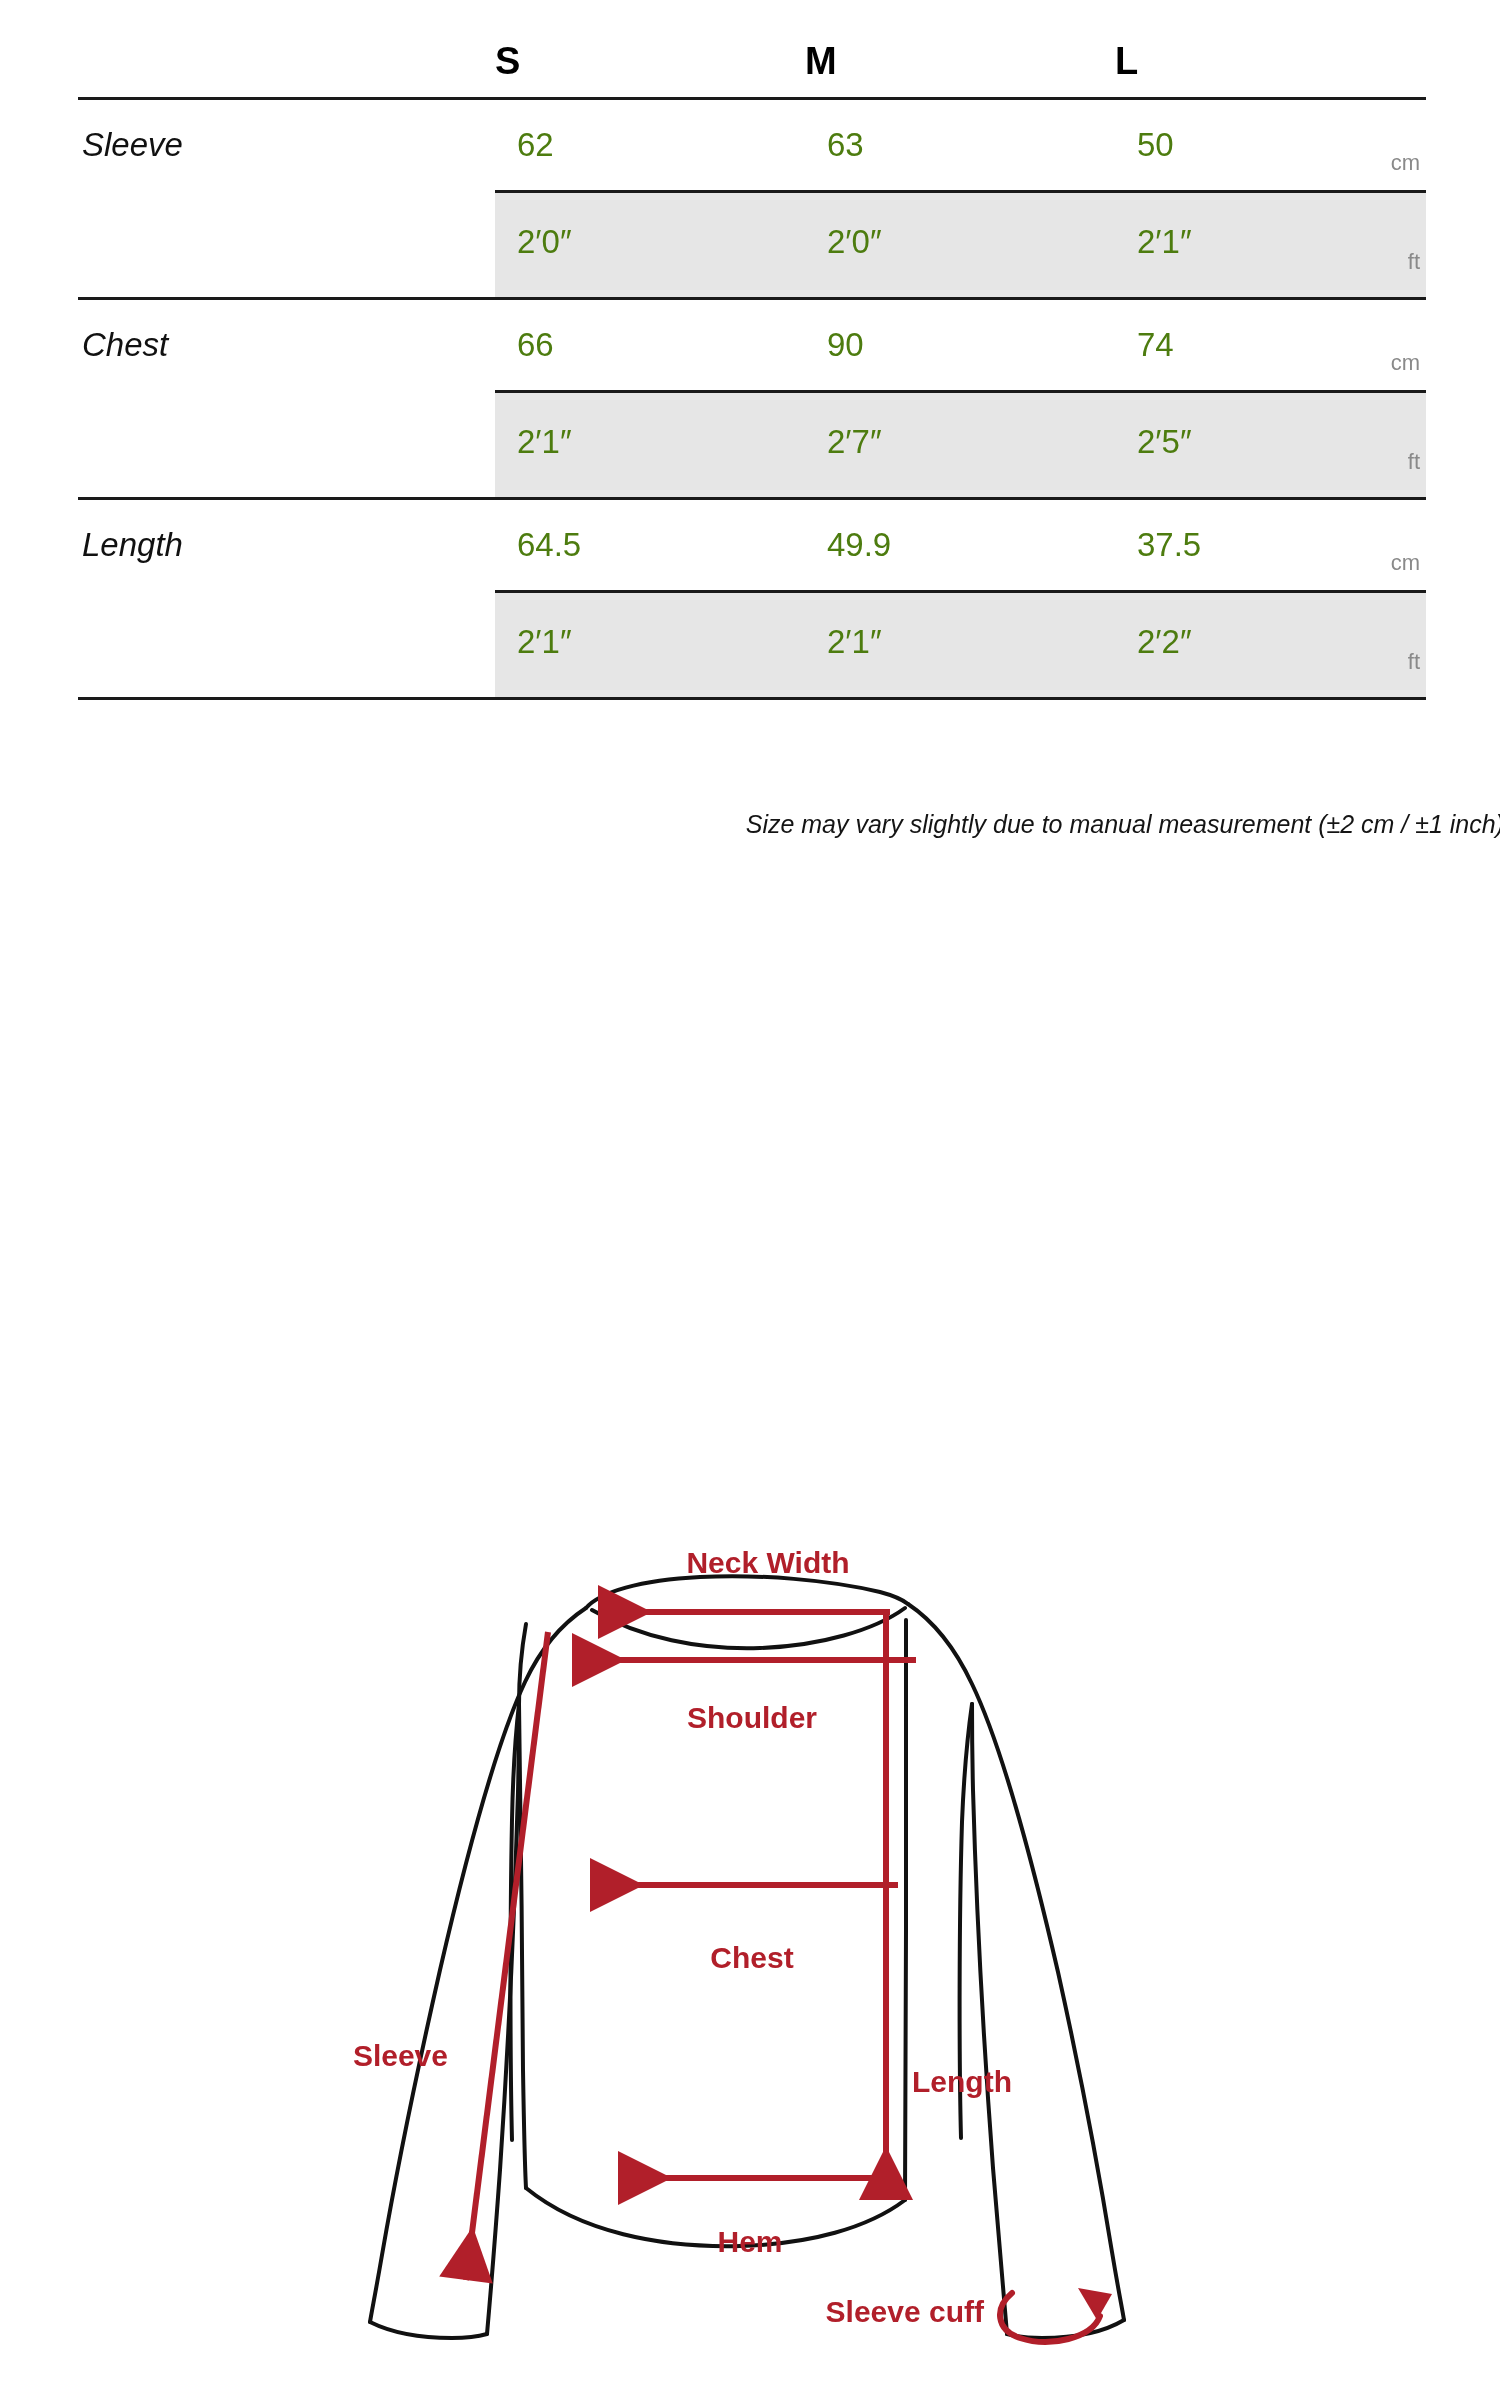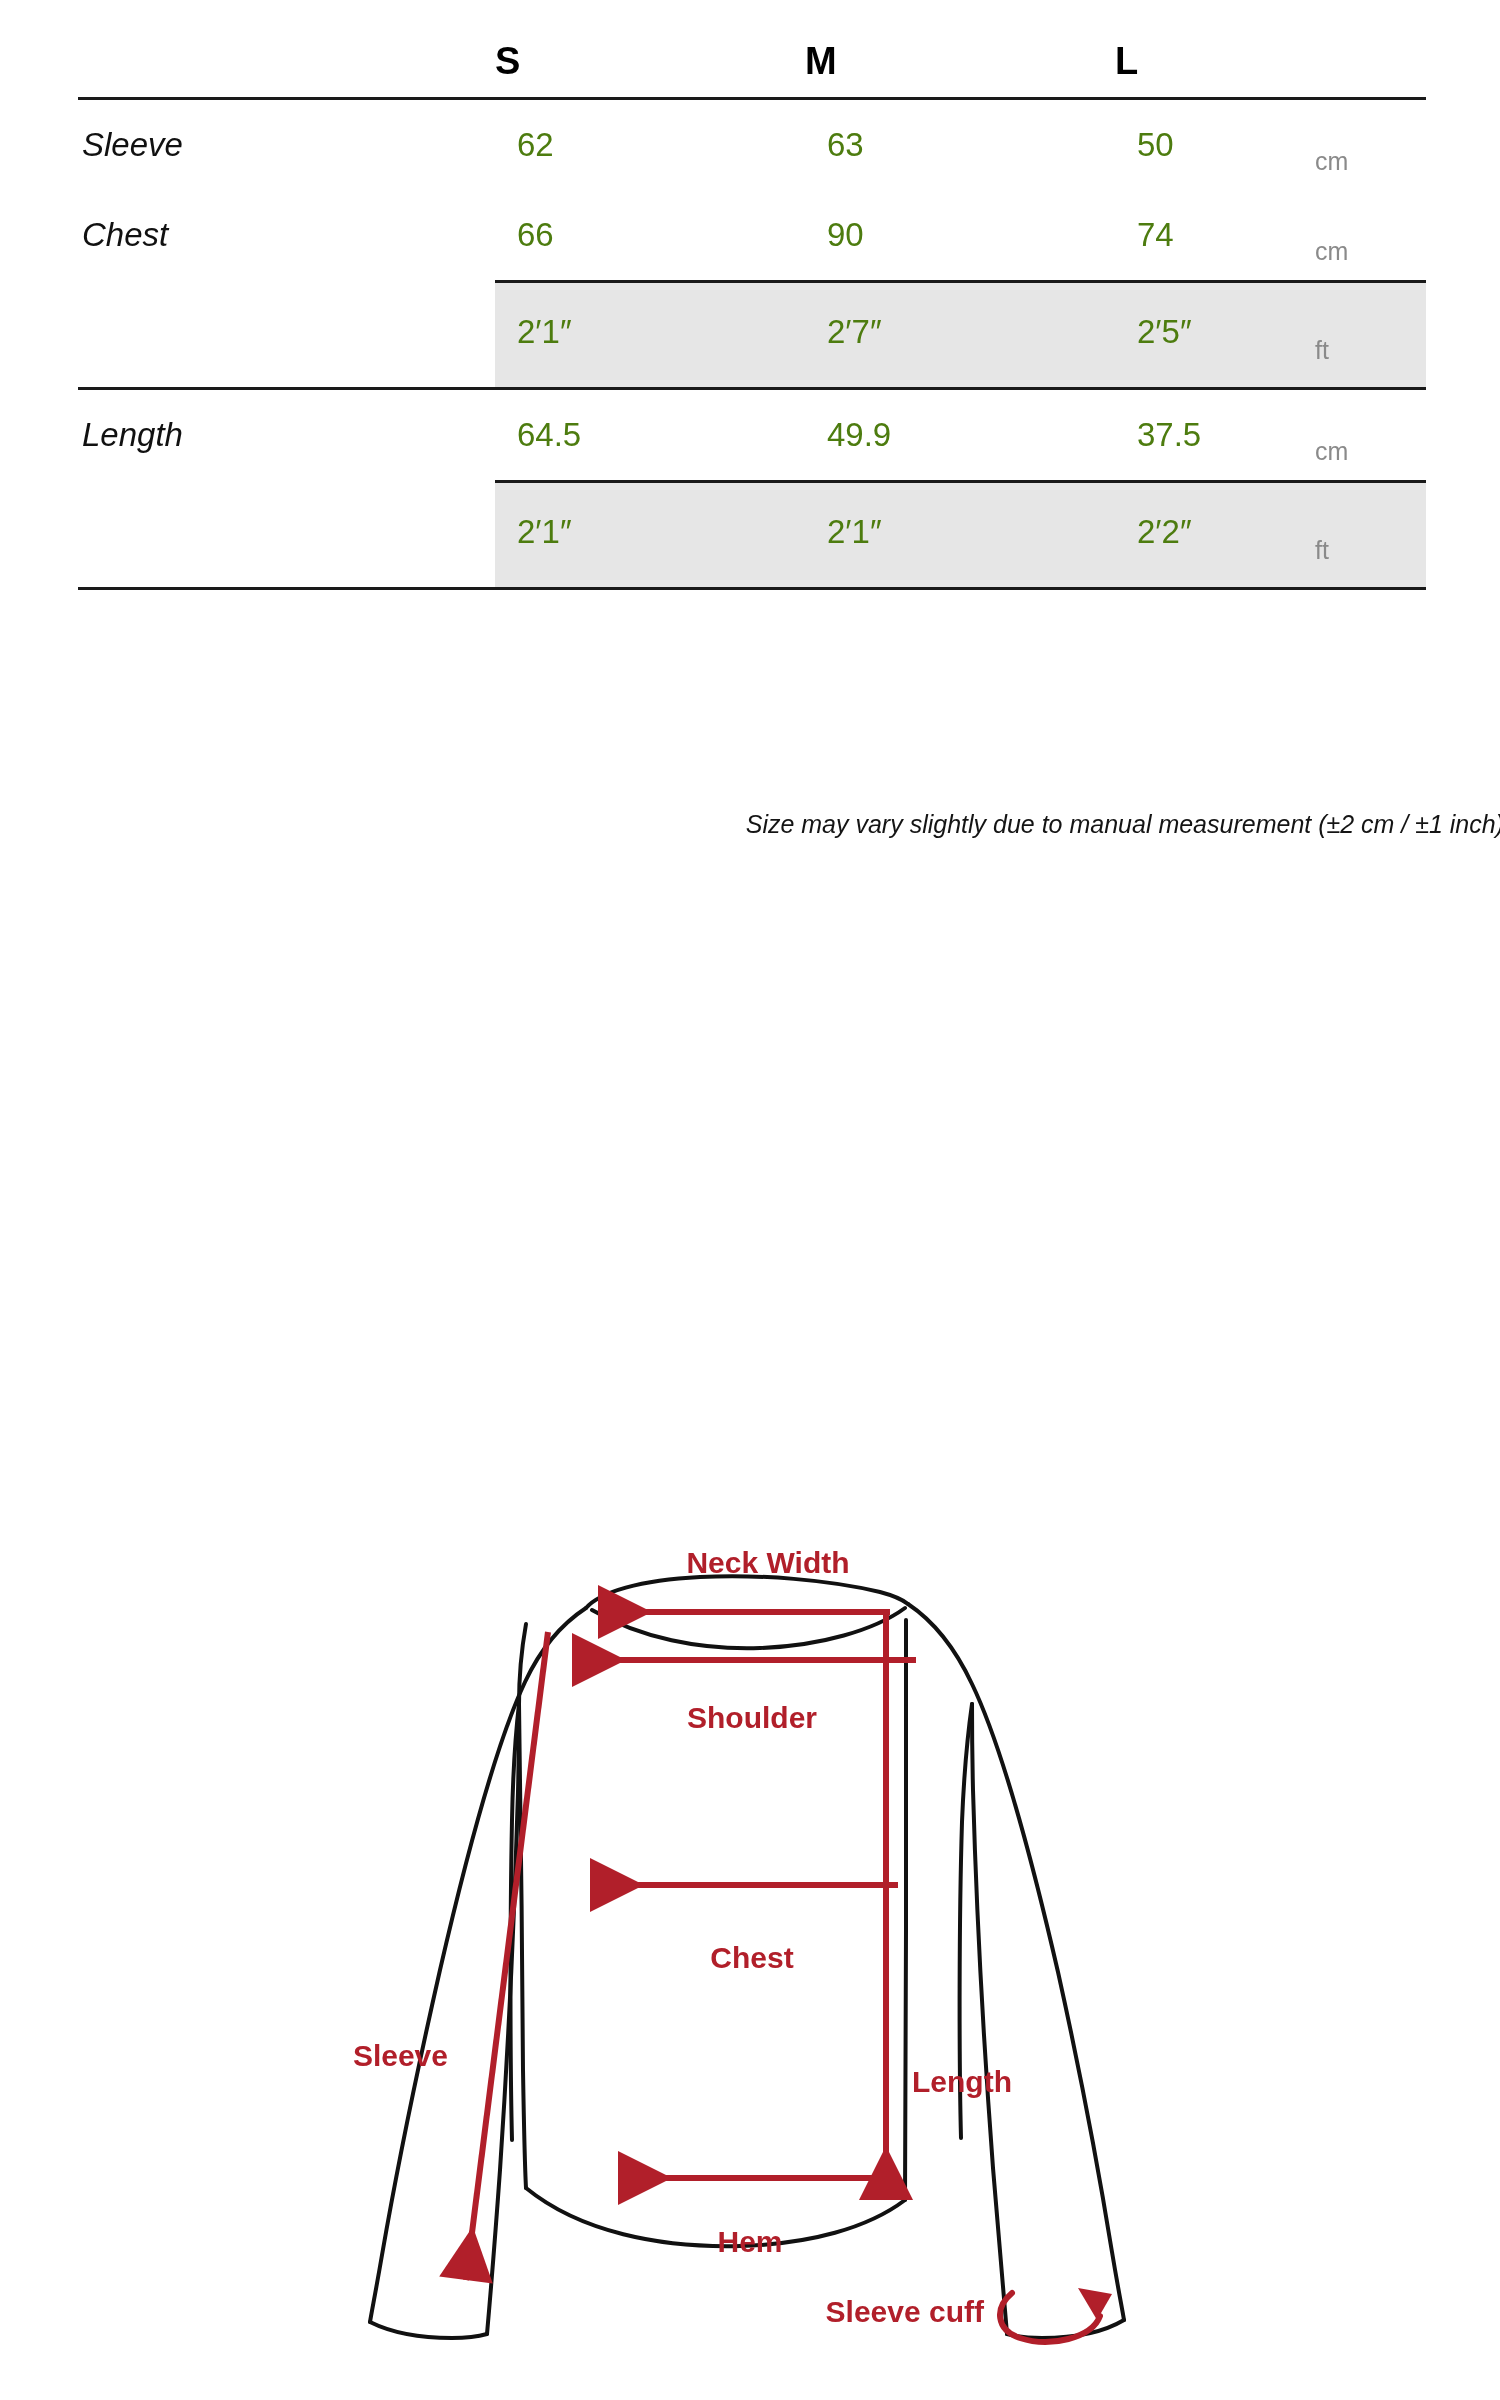--- a/index.html
+++ b/index.html
@@ -57,22 +57,23 @@
     white-space: nowrap;
   }
   td.val-cell {
     font-size: 33px;
     color: #4d7c0f;
     padding: 26px 0 26px 22px;
     vertical-align: top;
     white-space: nowrap;
   }
   td.unit-cell {
-    font-size: 25px;
+    font-size: 22px;
     color: #8a8a8a;
+    text-align: right;
     vertical-align: bottom;
     padding: 0 6px 14px 0;
     white-space: nowrap;
   }
 
   tr.ft-row td.val-cell,
   tr.ft-row td.unit-cell {
     background: #e6e6e6;
   }
   tr.ft-row td.val-cell { padding: 30px 0 36px 22px; }
@@ -135,20 +136,27 @@
     <tbody>
 
       <tr class="rule-top">
         <td class="label-cell">Sleeve</td>
         <td class="val-cell">62</td>
         <td class="val-cell">63</td>
         <td class="val-cell">50</td>
         <td class="unit-cell">cm</td>
       </tr>
 
+      <tr class="ft-row group-end">
+        <td class="label-cell"></td>
+        <td class="val-cell shade-start">2′0″</td>
+        <td class="val-cell shade-start">2′0″</td>
+        <td class="val-cell shade-start">2′1″</td>
+        <td class="unit-cell shade-start">ft</td>
+      </tr>
 
       <tr>
         <td class="label-cell">Chest</td>
         <td class="val-cell">66</td>
         <td class="val-cell">90</td>
         <td class="val-cell">74</td>
         <td class="unit-cell">cm</td>
       </tr>
 
       <tr class="ft-row group-end">

